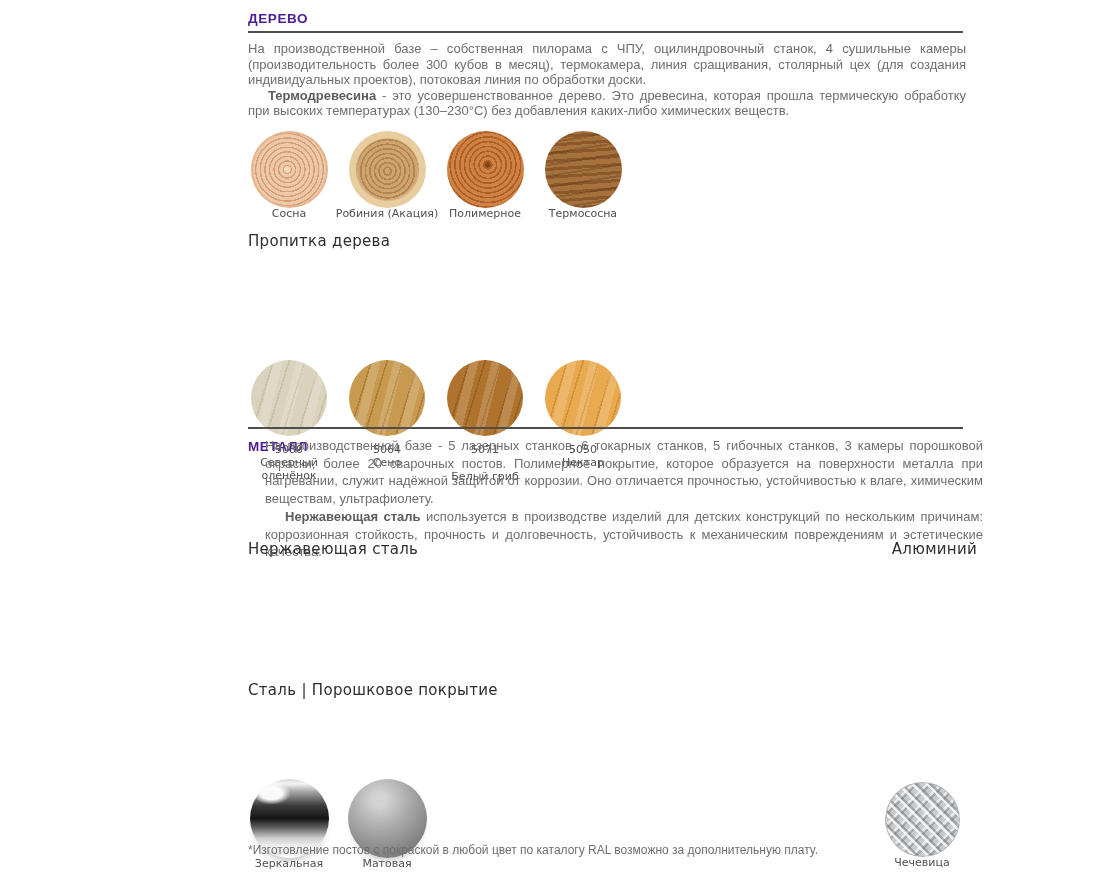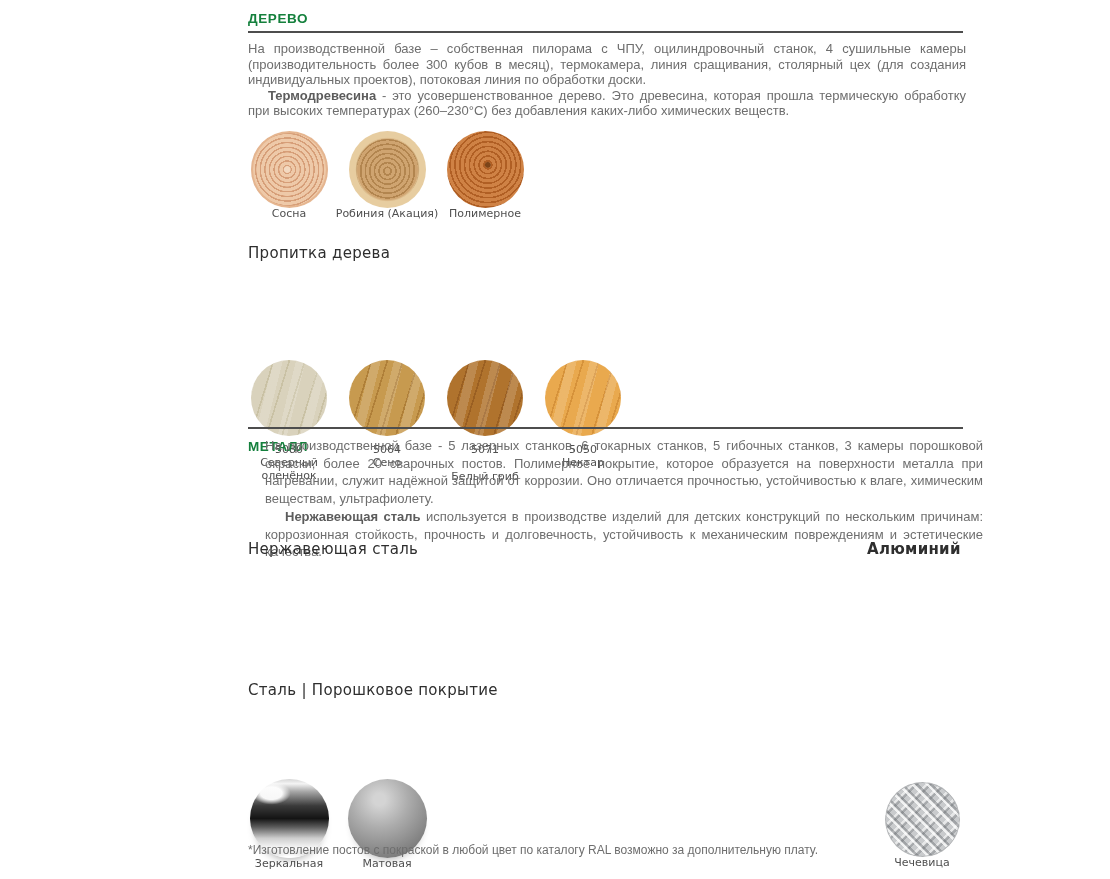--- a/index.html
+++ b/index.html
@@ -1,19 +1,19 @@
 <!DOCTYPE html>
 <html><head>
 <meta charset="utf-8">
 <style>
   html,body{margin:0;padding:0;background:#ffffff;}
   body{width:1110px;height:879px;position:relative;overflow:hidden;
        font-family:"Liberation Sans", sans-serif;color:#4a4a4a;}
   .abs{position:absolute;}
-  .sec-title{font-size:13.5px;font-weight:700;color:#15803d;letter-spacing:.6px;margin:0;}
+  .sec-title{font-size:13.5px;font-weight:700;color:#4c1d95;letter-spacing:.6px;margin:0;}
   .rule{width:715px;height:2px;background:#4d4d4d;}
   .body-text{width:718px;font-size:13px;color:#6e6e6e;text-align:justify;}
   .body-text p{margin:0;}
   .wood-body p{line-height:15.6px;}
   .metal-body p{line-height:17.7px;}
   .body-text b{color:#5c5c5c;font-weight:700;margin-left:20px;}
   .sub-heading{font-size:15px;font-weight:500;color:#2e2e2e;letter-spacing:.3px;margin:0;
                font-family:"DejaVu Sans", sans-serif;}
   .row{display:flex;position:relative;}
   .cell{width:98px;display:flex;flex-direction:column;align-items:center;flex:0 0 98px;}
@@ -63,39 +63,43 @@
 </head>
 <body>
 
 <div style="position:absolute;inset:0;">
 
   <h1 class="sec-title abs" style="left:248px;top:11px;">ДЕРЕВО</h1>
   <div class="rule abs" style="left:248px;top:31px;"></div>
 
   <div class="body-text wood-body abs" style="left:248px;top:41px;">
     <p>На производственной базе – собственная пилорама с ЧПУ, оцилиндровочный станок, 4 сушильные камеры (производительность более 300 кубов в месяц), термокамера, линия сращивания, столярный цех (для создания индивидуальных проектов), потоковая линия по обработки доски.</p>
-    <p><b>Термодревесина</b><span> - это усовершенствованное дерево. Это древесина, которая прошла термическую обработку при высоких температурах (260–230°С) без добавления каких-либо химических веществ.</span></p>
+    <p><b>Термодревесина</b><span> - это усовершенствованное дерево. Это древесина, которая прошла термическую обработку при высоких температурах (130–230°С) без добавления каких-либо химических веществ.</span></p>
   </div>
 
   <div class="row abs" style="left:240px;top:131px;">
     <div class="cell">
       <div class="circle d77 pine" style="--base: #eec9a8; --ring: #d69e78;"></div>
       <div class="swatch-label">Сосна</div>
     </div>
     <div class="cell">
       <div class="circle d77 robinia" style="--base: #cfa470; --ring: #b2854f; --bark: #5f4027;"></div>
       <div class="swatch-label">Робиния (Акация)</div>
     </div>
     <div class="cell">
       <div class="circle d77 larch" style="--base: #cf8245; --ring: #b05f24; --bark: #6e3f1d;"></div>
       <div class="swatch-label">Полимерное</div>
     </div>
+    <div class="cell">
+      <div class="circle d77 thermo" style="--base: #a5713c; --ring: #8a5829;"></div>
+      <div class="swatch-label">Термососна</div>
+    </div>
   </div>
 
-  <h2 class="sub-heading abs" style="left:248px;top:244px;">Пропитка дерева</h2>
+  <h2 class="sub-heading abs" style="left:248px;top:232px;">Пропитка дерева</h2>
 
   <div class="row abs" style="left:240px;top:270px;">
     <div class="cell">
       <div class="circle d76 stain" style="--base: #d9d2bc; --grain: #c9c1a4;"></div>
       <div class="code-line stain-name">5080</div>
       <div class="swatch-label two-line stain-name" style="margin-top:1px;">Северный оленёнок</div>
     </div>
     <div class="cell">
       <div class="circle d76 stain" style="--base: #c79a4f; --grain: #af7f38;"></div>
       <div class="code-line stain-name">5064</div>
@@ -115,21 +119,21 @@
 
   <h1 class="sec-title abs" style="left:248px;top:407px;margin-top:32px;">МЕТАЛЛ</h1>
   <div class="rule abs" style="left:248px;top:427px;"></div>
 
   <div class="body-text metal-body abs" style="left:265px;top:437px;">
     <p>На производственной базе - 5 лазерных станков, 6 токарных станков, 5 гибочных станков, 3 камеры порошковой окраски, более 20 сварочных постов. Полимерное покрытие, которое образуется на поверхности металла при нагревании, служит надёжной защитой от коррозии. Оно отличается прочностью, устойчивостью к влаге, химическим веществам, ультрафиолету.</p>
     <p><b>Нержавеющая сталь</b><span> используется в производстве изделий для детских конструкций по нескольким причинам: коррозионная стойкость, прочность и долговечность, устойчивость к механическим повреждениям и эстетические качества.</span></p>
   </div>
 
   <h2 class="sub-heading abs" style="left:248px;top:540px;">Нержавеющая сталь</h2>
-  <h2 class="sub-heading abs" style="left:867px;top:540px;width:110px;text-align:left;font-weight:bold;">Алюминий</h2>
+  <h2 class="sub-heading abs" style="left:867px;top:540px;width:110px;text-align:right;">Алюминий</h2>
 
   <div class="row abs" style="left:240px;top:565px;width:730px;">
     <div class="cell">
       <div class="circle d79 chrome"></div>
       <div class="swatch-label">Зеркальная</div>
     </div>
     <div class="cell">
       <div class="circle d79 matte-steel"></div>
       <div class="swatch-label">Матовая</div>
     </div>

